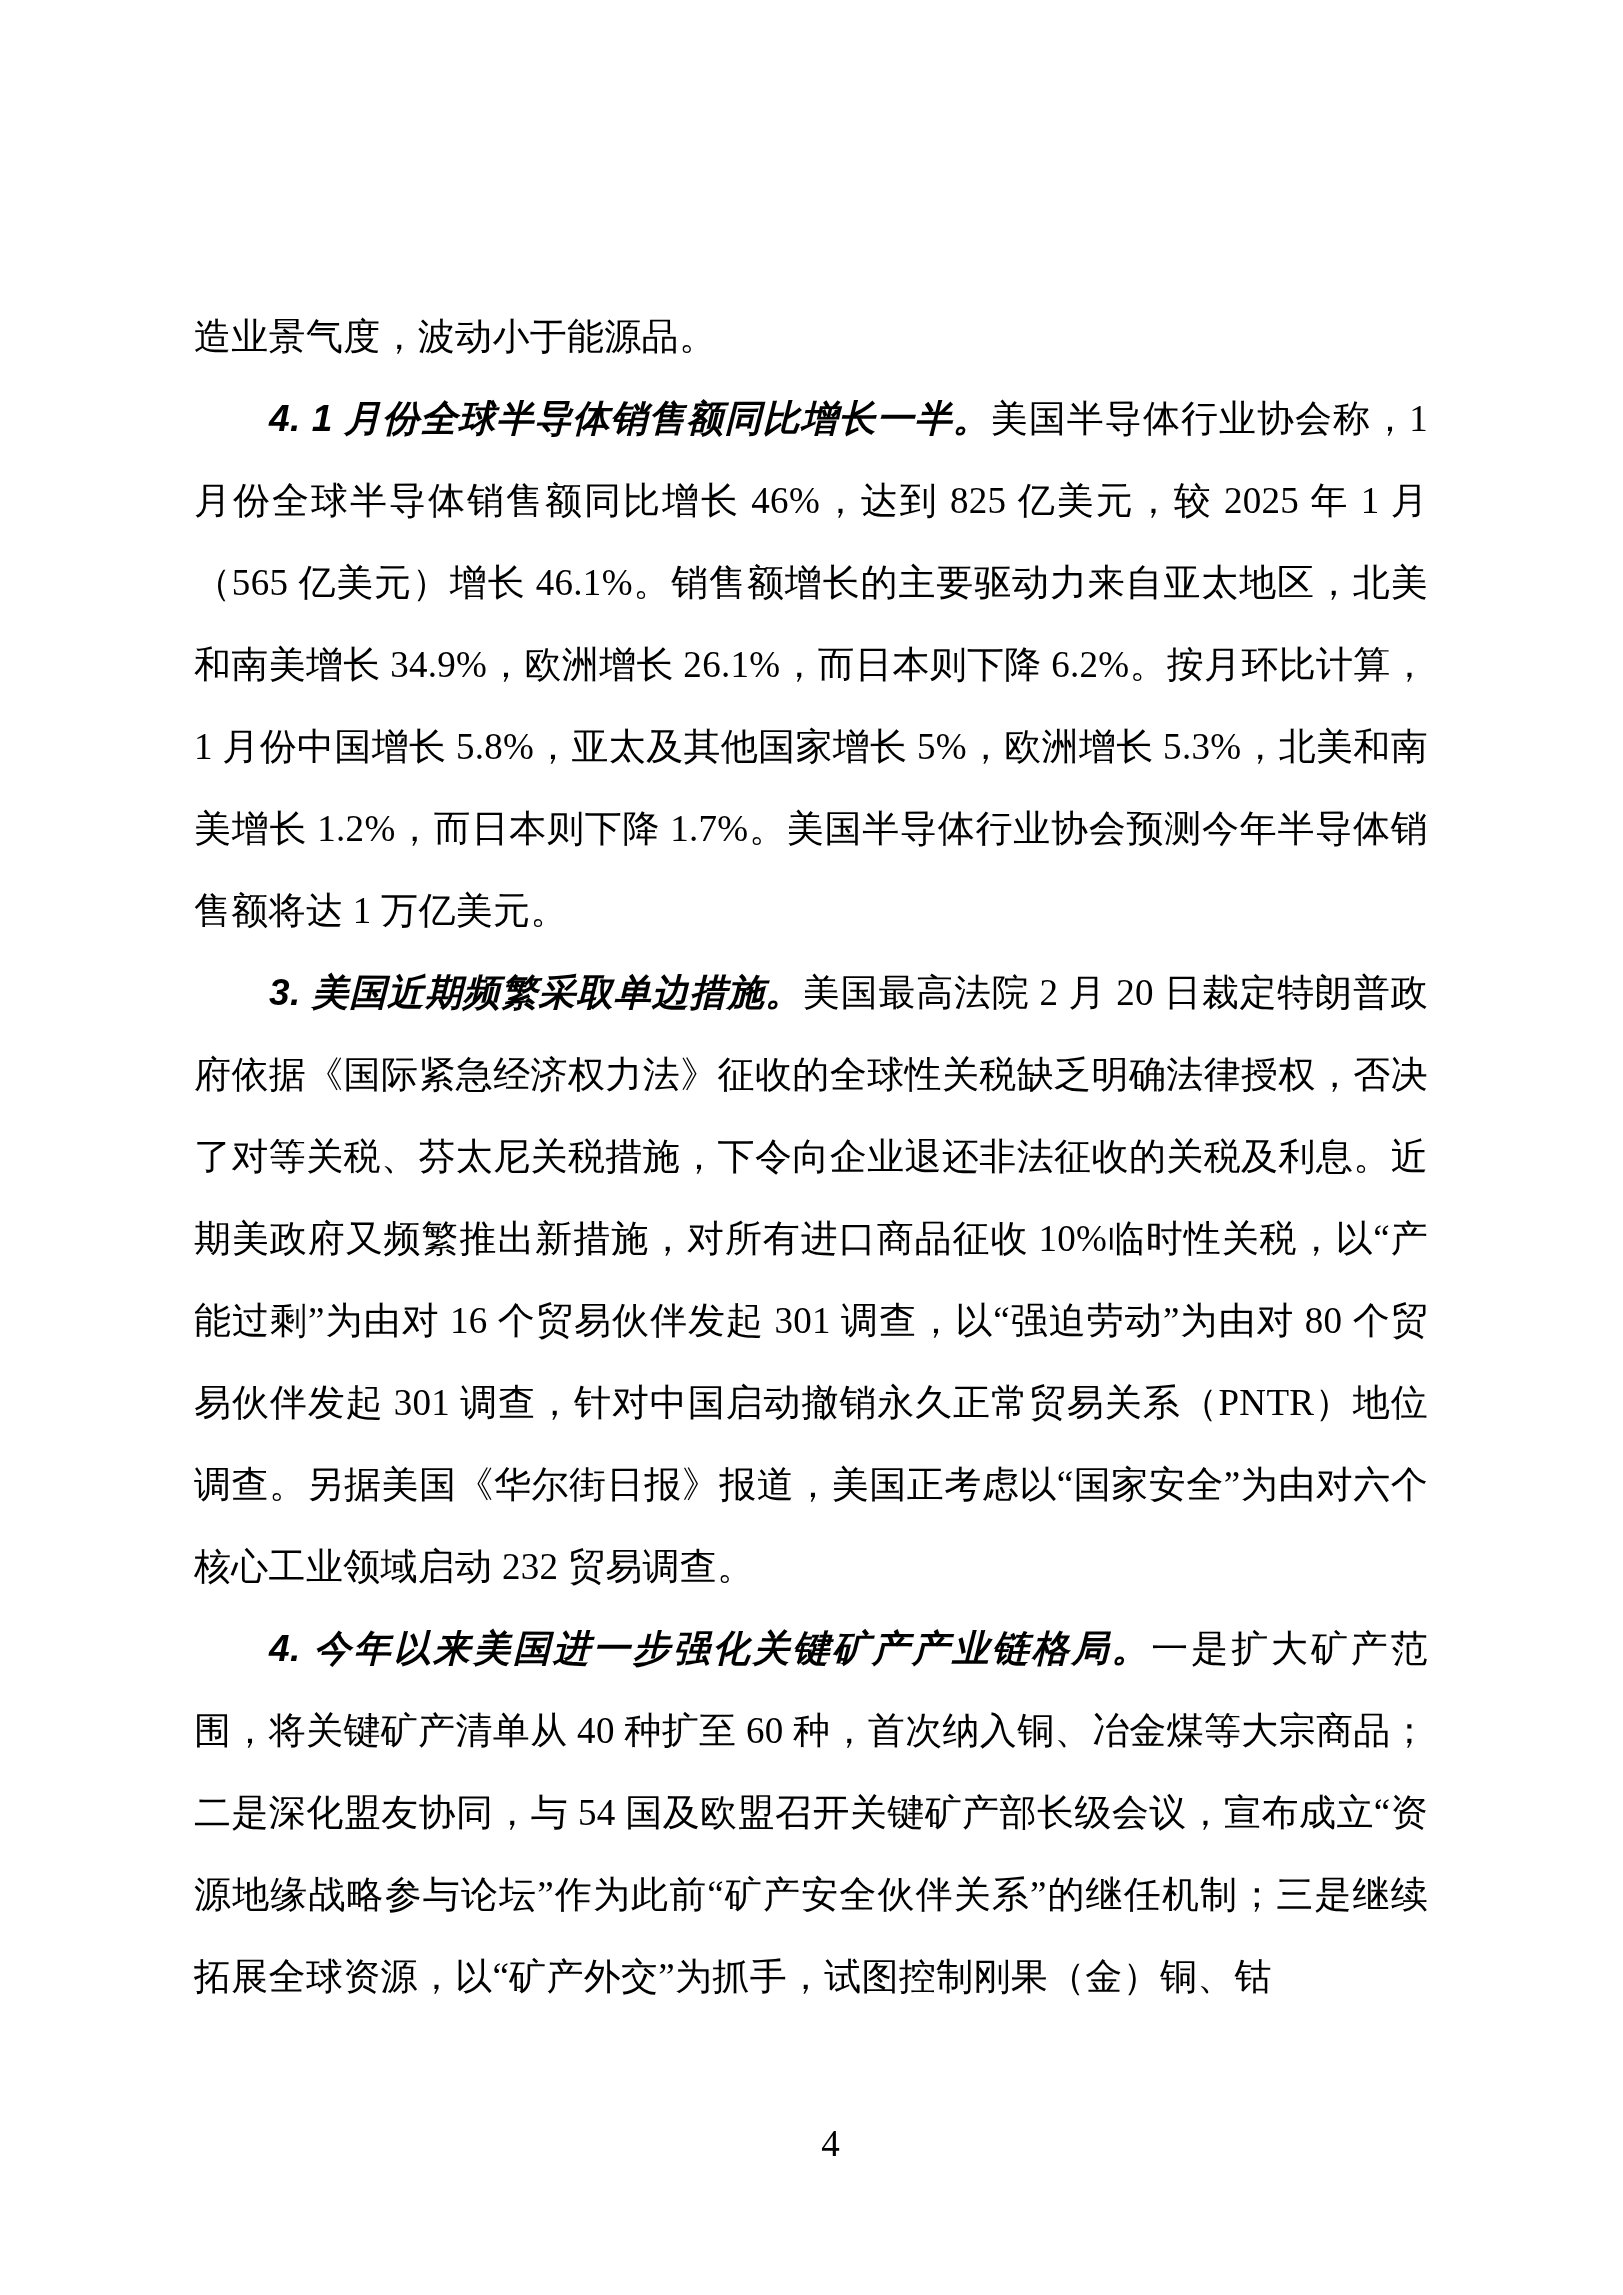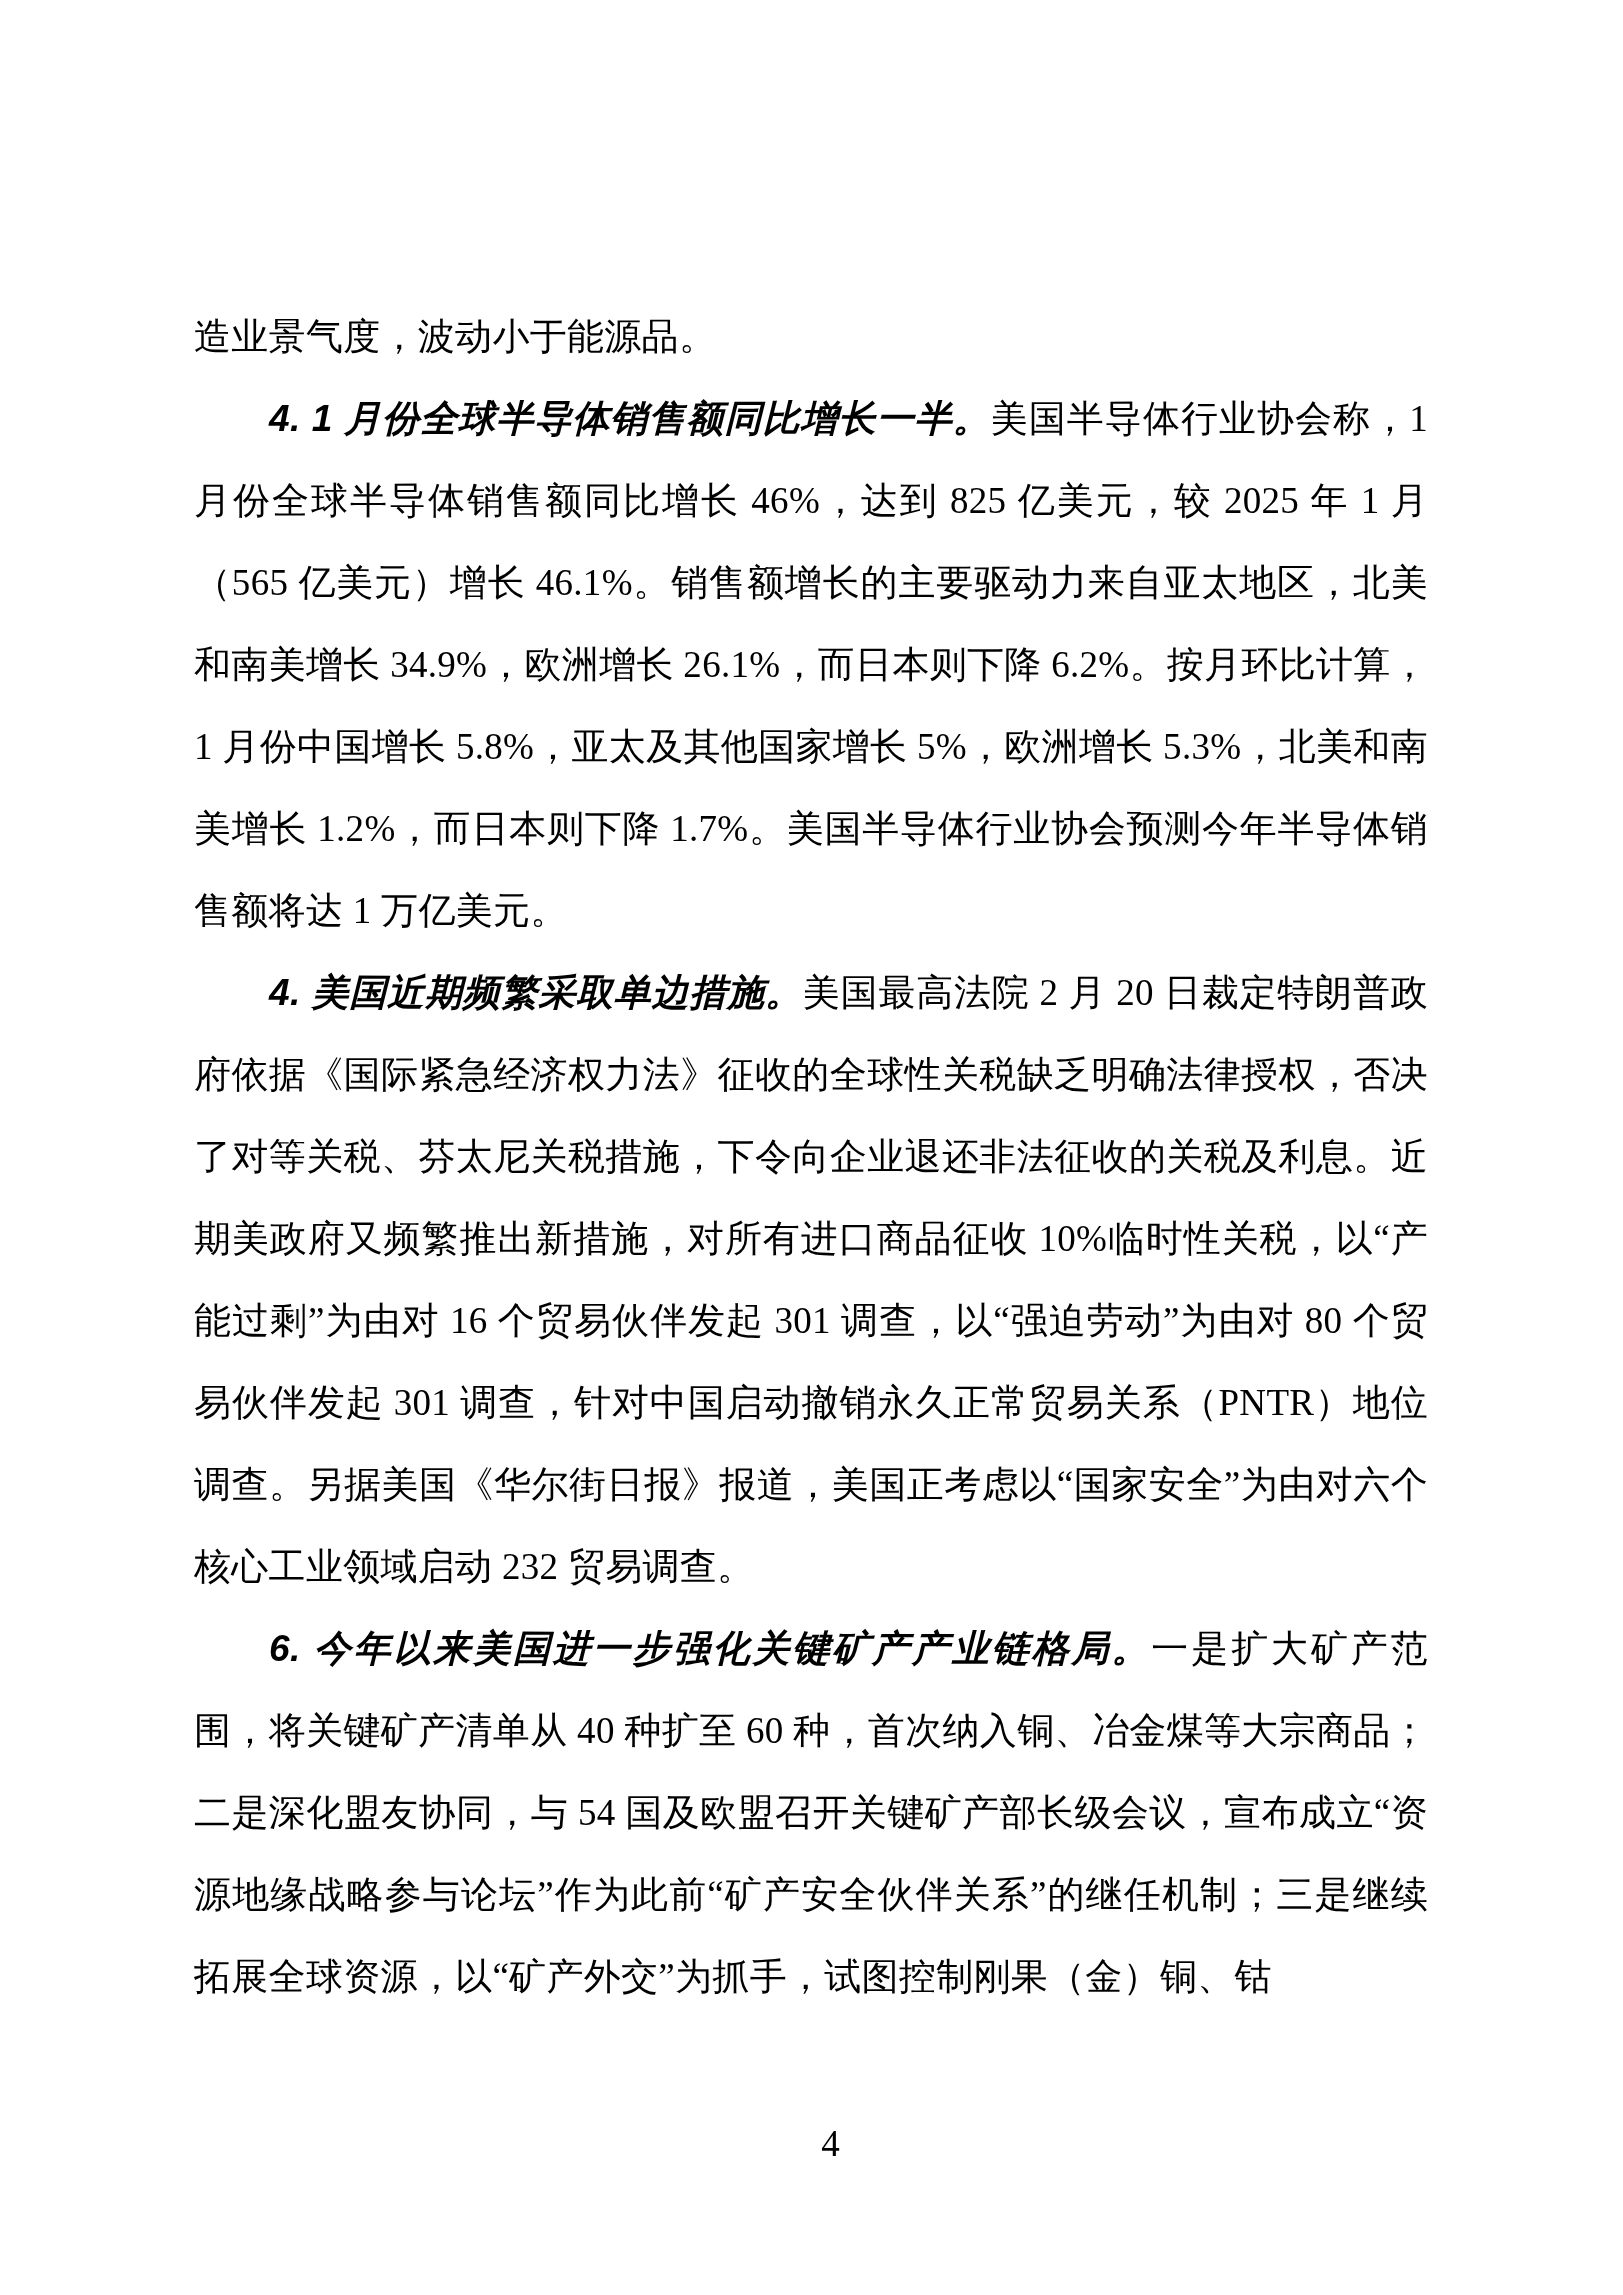--- a/index.html
+++ b/index.html
@@ -57,23 +57,23 @@
 </head>
 <body>
 
 <div class="page">
   <main class="content">
 
     <p class="para no-indent"><span>造业景气度，波动小于能源品。</span></p>
 
     <p class="para"><span class="lead">4. 1 月份全球半导体销售额同比增长一半。</span><span>美国半导体行业协会称，1 月份全球半导体销售额同比增长 46%，达到 825 亿美元，较 2025 年 1 月（565 亿美元）增长 46.1%。销售额增长的主要驱动力来自亚太地区，北美和南美增长 34.9%，欧洲增长 26.1%，而日本则下降 6.2%。按月环比计算，1 月份中国增长 5.8%，亚太及其他国家增长 5%，欧洲增长 5.3%，北美和南美增长 1.2%，而日本则下降 1.7%。美国半导体行业协会预测今年半导体销售额将达 1 万亿美元。</span></p>
 
-    <p class="para"><span class="lead">4. 美国近期频繁采取单边措施。</span><span>美国最高法院 2 月 20 日裁定特朗普政府依据《国际紧急经济权力法》征收的全球性关税缺乏明确法律授权，否决了对等关税、芬太尼关税措施，下令向企业退还非法征收的关税及利息。近期美政府又频繁推出新措施，对所有进口商品征收 10%临时性关税，以“产能过剩”为由对 16 个贸易伙伴发起 301 调查，以“强迫劳动”为由对 80 个贸易伙伴发起 301 调查，针对中国启动撤销永久正常贸易关系（PNTR）地位调查。另据美国《华尔街日报》报道，美国正考虑以“国家安全”为由对六个核心工业领域启动 232 贸易调查。</span></p>
+    <p class="para"><span class="lead">3. 美国近期频繁采取单边措施。</span><span>美国最高法院 2 月 20 日裁定特朗普政府依据《国际紧急经济权力法》征收的全球性关税缺乏明确法律授权，否决了对等关税、芬太尼关税措施，下令向企业退还非法征收的关税及利息。近期美政府又频繁推出新措施，对所有进口商品征收 10%临时性关税，以“产能过剩”为由对 16 个贸易伙伴发起 301 调查，以“强迫劳动”为由对 80 个贸易伙伴发起 301 调查，针对中国启动撤销永久正常贸易关系（PNTR）地位调查。另据美国《华尔街日报》报道，美国正考虑以“国家安全”为由对六个核心工业领域启动 232 贸易调查。</span></p>
 
-    <p class="para"><span class="lead">6. 今年以来美国进一步强化关键矿产产业链格局。</span><span>一是扩大矿产范围，将关键矿产清单从 40 种扩至 60 种，首次纳入铜、冶金煤等大宗商品；二是深化盟友协同，与 54 国及欧盟召开关键矿产部长级会议，宣布成立“资源地缘战略参与论坛”作为此前“矿产安全伙伴关系”的继任机制；三是继续拓展全球资源，以“矿产外交”为抓手，试图控制刚果（金）铜、钴</span></p>
+    <p class="para"><span class="lead">4. 今年以来美国进一步强化关键矿产产业链格局。</span><span>一是扩大矿产范围，将关键矿产清单从 40 种扩至 60 种，首次纳入铜、冶金煤等大宗商品；二是深化盟友协同，与 54 国及欧盟召开关键矿产部长级会议，宣布成立“资源地缘战略参与论坛”作为此前“矿产安全伙伴关系”的继任机制；三是继续拓展全球资源，以“矿产外交”为抓手，试图控制刚果（金）铜、钴</span></p>
 
   </main>
 
   <footer class="page-footer">
     <span class="page-number">4</span>
   </footer>
 </div>
 
 
 </body></html>

